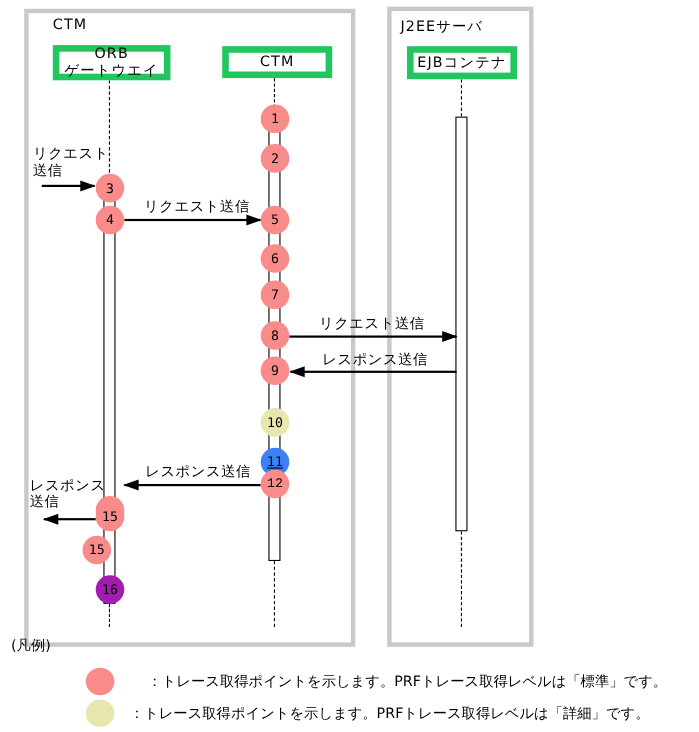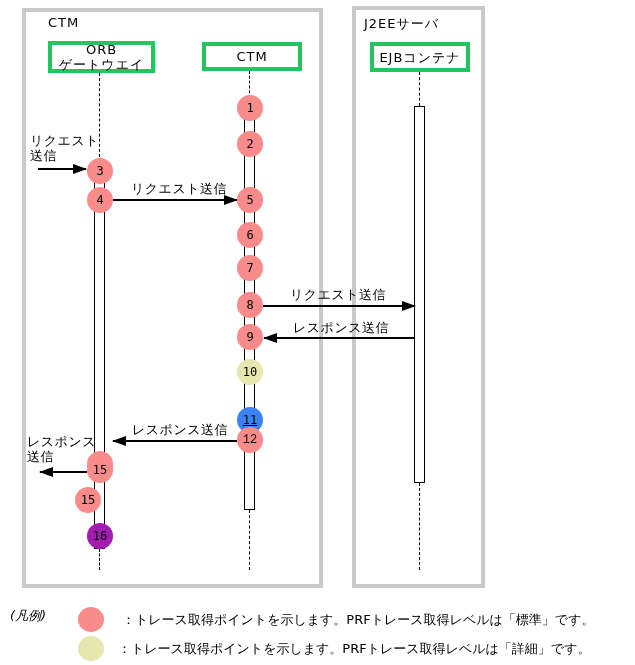--- a/index.html
+++ b/index.html
@@ -5,21 +5,21 @@
   html,body{margin:0;padding:0;background:#fff;}
   body{
     width:635px;height:665px;position:relative;overflow:hidden;
     font-family:"DejaVu Sans","Liberation Sans",sans-serif;
     color:#000;font-size:13px;
   }
   
   .frame{position:absolute;border:4px solid #c9c9c9;background:#fff;box-sizing:border-box;}
   .group-label{position:absolute;font-size:13px;letter-spacing:1px;white-space:nowrap;}
   
-  .pbox{position:absolute;border:4px solid #22c55e;background:#fff;box-sizing:border-box;
+  .pbox{position:absolute;border:6px solid #22c55e;background:#fff;box-sizing:border-box;
         display:flex;flex-direction:column;align-items:center;justify-content:center;
         font-size:13px;line-height:15px;text-align:center;letter-spacing:1px;white-space:nowrap;}
   
   .dash{position:absolute;width:0;border-left:1px dashed #000;}
   
   .bar{position:absolute;background:#fff;border:1px solid #000;box-sizing:border-box;}
   
   .tp{position:absolute;width:26px;height:26px;border-radius:50%;
       transform:translate(-50%,-50%);display:flex;align-items:center;justify-content:center;
       font-family:"DejaVu Sans Mono",monospace;font-size:12px;color:#000;}
@@ -100,25 +100,25 @@
 
 <div class="tp" style="left: 250px; top: 108px; background: rgb(250, 139, 139);">1</div>
 <div class="tp" style="left: 250px; top: 144px; background: rgb(250, 139, 139);">2</div>
 <div class="tp" style="left: 100px; top: 171px; background: rgb(250, 139, 139);">3</div>
 <div class="tp" style="left: 100px; top: 200px; background: rgb(250, 139, 139);">4</div>
 <div class="tp" style="left: 250px; top: 200px; background: rgb(250, 139, 139);">5</div>
 <div class="tp" style="left: 250px; top: 235px; background: rgb(250, 139, 139);">6</div>
 <div class="tp" style="left: 250px; top: 268px; background: rgb(250, 139, 139);">7</div>
 <div class="tp" style="left: 250px; top: 305px; background: rgb(250, 139, 139);">8</div>
 <div class="tp" style="left: 250px; top: 337px; background: rgb(250, 139, 139);">9</div>
-<div class="tp" style="left: 250px; top: 372px; background: rgb(230, 230, 174);">10</div>
+<div class="tp" style="left: 250px; top: 384px; background: rgb(230, 230, 174);">10</div>
 <div class="tp" style="left: 250px; top: 420px; background: #3b82f6; text-decoration: underline;">11</div>
 <div class="tp" style="left: 250px; top: 440px; background: rgb(250, 139, 139); font-family: Liberation Mono, monospace;">12</div>
 <div class="tp" style="left: 100px; top: 464px; background: rgb(250, 139, 139);">13</div>
 <div class="tp" style="left: 100px; top: 470px; background: rgb(250, 139, 139);">15</div>
 <div class="tp" style="left: 88px; top: 500px; background: rgb(250, 139, 139);">15</div>
 <div class="tp" style="left: 100px; top: 536px; background: #a21caf;">16</div>
 
-<div class="legend-title" style="left:10px;top:607px;font-style:italic;">(凡例)</div>
+<div class="legend-title" style="left:10px;top:578px;">(凡例)</div>
 <div class="swatch" style="left: 78px; top: 607px; background: rgb(250, 139, 139);"></div>
-<div class="legend-text" style="left:122px;top:611px;">：トレース取得ポイントを示します。PRFトレース取得レベルは「標準」です。</div>
+<div class="legend-text" style="left:134px;top:611px;">：トレース取得ポイントを示します。PRFトレース取得レベルは「標準」です。</div>
 <div class="swatch" style="left: 78px; top: 636px; background: rgb(230, 230, 174);"></div>
 <div class="legend-text" style="left:118px;top:640px;">：トレース取得ポイントを示します。PRFトレース取得レベルは「詳細」です。</div>
 
 </body></html>

